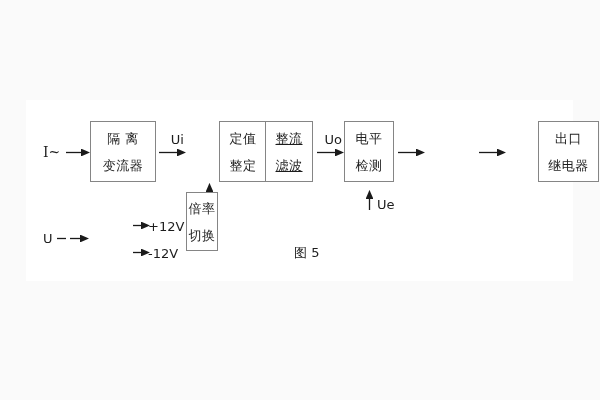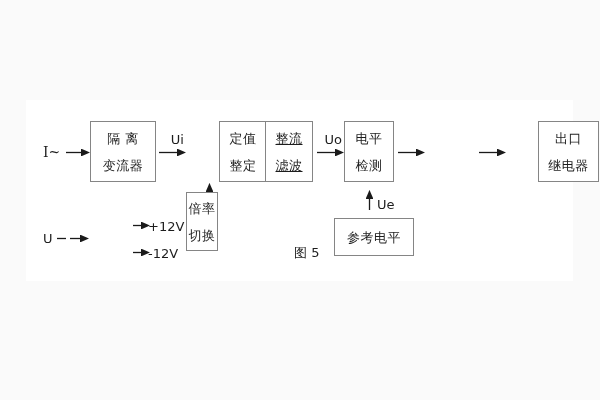--- a/index.html
+++ b/index.html
@@ -80,23 +80,20 @@
     <span>出口</span>
     <span>继电器</span>
   </div>
 
 
   <div class="block two" style="left:186px; top:192px; width:32px; height:59px;">
     <span>倍率</span>
     <span>切换</span>
   </div>
 
-  <div class="block" style="left:334px; top:218px; width:80px; height:38px;">
-    <span>参考电平</span>
-  </div>
 
   <span class="sig serif" style="left:43px; top:145px;">I~</span>
   <span class="sig" style="left:43px; top:231px;">U</span>
   <span class="sig center" style="left:159px; top:132px; width:25px;">Ui</span>
   <span class="sig center" style="left:316px; top:132px; width:26px;">Uo</span>
   <span class="sig" style="left:377px; top:197px;">Ue</span>
   <span class="sig" style="left:148px; top:219px;">+12V</span>
   <span class="sig" style="left:148px; top:246px;">-12V</span>
 
   <span class="caption" style="left:294px; top:244px;">图 5</span>

